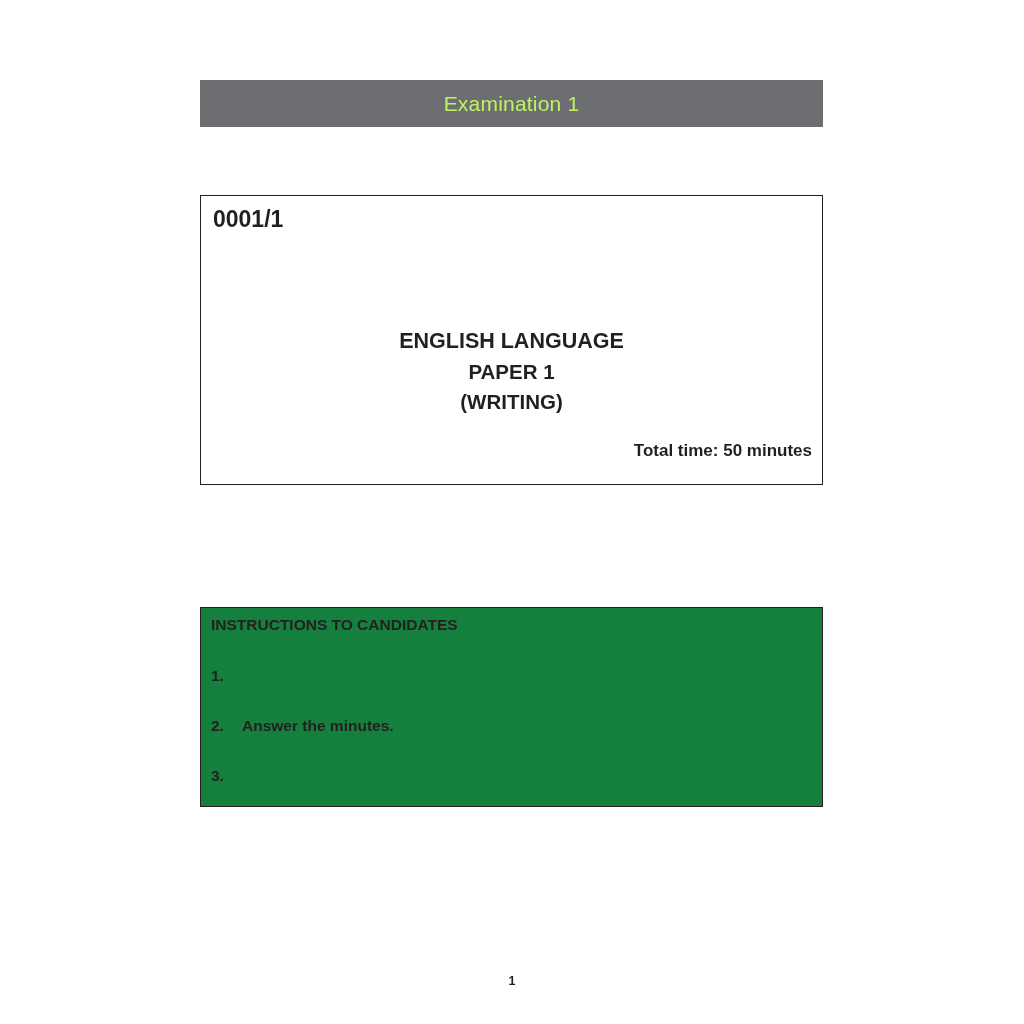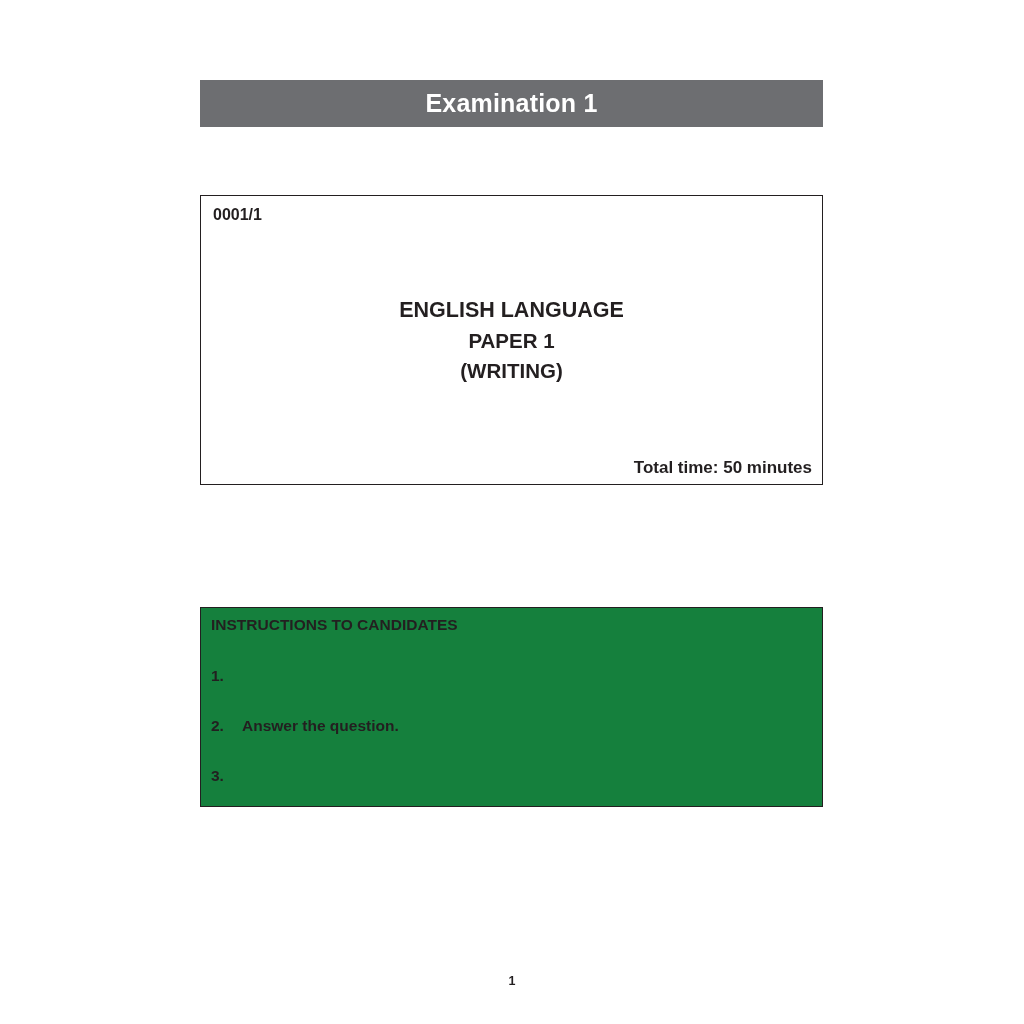--- a/index.html
+++ b/index.html
@@ -18,62 +18,63 @@
     left: 200px;
     top: 80px;
     width: 623px;
     height: 47px;
     background: #6d6e71;
     display: flex;
     align-items: center;
     justify-content: center;
   }
   .banner-title {
-    color: #ffffff;
-    font-weight: 700;
-    font-size: 25px;
+    color: #bef264;
+    font-weight: 400;
+    font-size: 21px;
     letter-spacing: 0.2px;
   }
   .paper-header-box {
     position: absolute;
     left: 200px;
     top: 195px;
     width: 623px;
     height: 290px;
     border: 1.5px solid #231f20;
     background: #ffffff;
   }
   .paper-code {
     position: absolute;
     top: 10px;
     left: 12px;
     font-weight: 700;
-    font-size: 16px;
+    font-size: 23px;
   }
   .title-block {
     position: absolute;
     top: 99px;
     left: 0;
     width: 100%;
     text-align: center;
   }
   .subject-title {
     font-weight: 700;
     font-size: 21.5px;
     line-height: 31px;
+    margin-top: 31px;
   }
   .paper-line, .component-line {
     font-weight: 700;
     font-size: 20.5px;
     line-height: 30px;
   }
   .total-time {
     position: absolute;
     right: 10px;
-    bottom: 6px;
+    bottom: 23px;
     font-weight: 700;
     font-size: 17px;
   }
   .instructions-box {
     position: absolute;
     left: 200px;
     top: 607px;
     width: 623px;
     height: 200px;
     border: 1.5px solid #231f20;
@@ -132,21 +133,21 @@
 
   <div class="instructions-box">
     <div class="instructions-heading">INSTRUCTIONS TO CANDIDATES</div>
 
     <div class="instruction-item item-0">
       <span class="num">1.</span>
     </div>
 
     <div class="instruction-item item-1">
       <span class="num">2.</span>
-      <span class="txt">Answer the question.</span>
+      <span class="txt">Answer the minutes.</span>
     </div>
 
     <div class="instruction-item item-2">
       <span class="num">3.</span>
     </div>
   </div>
 
   <div class="page-number">1</div>
 
 </div>

